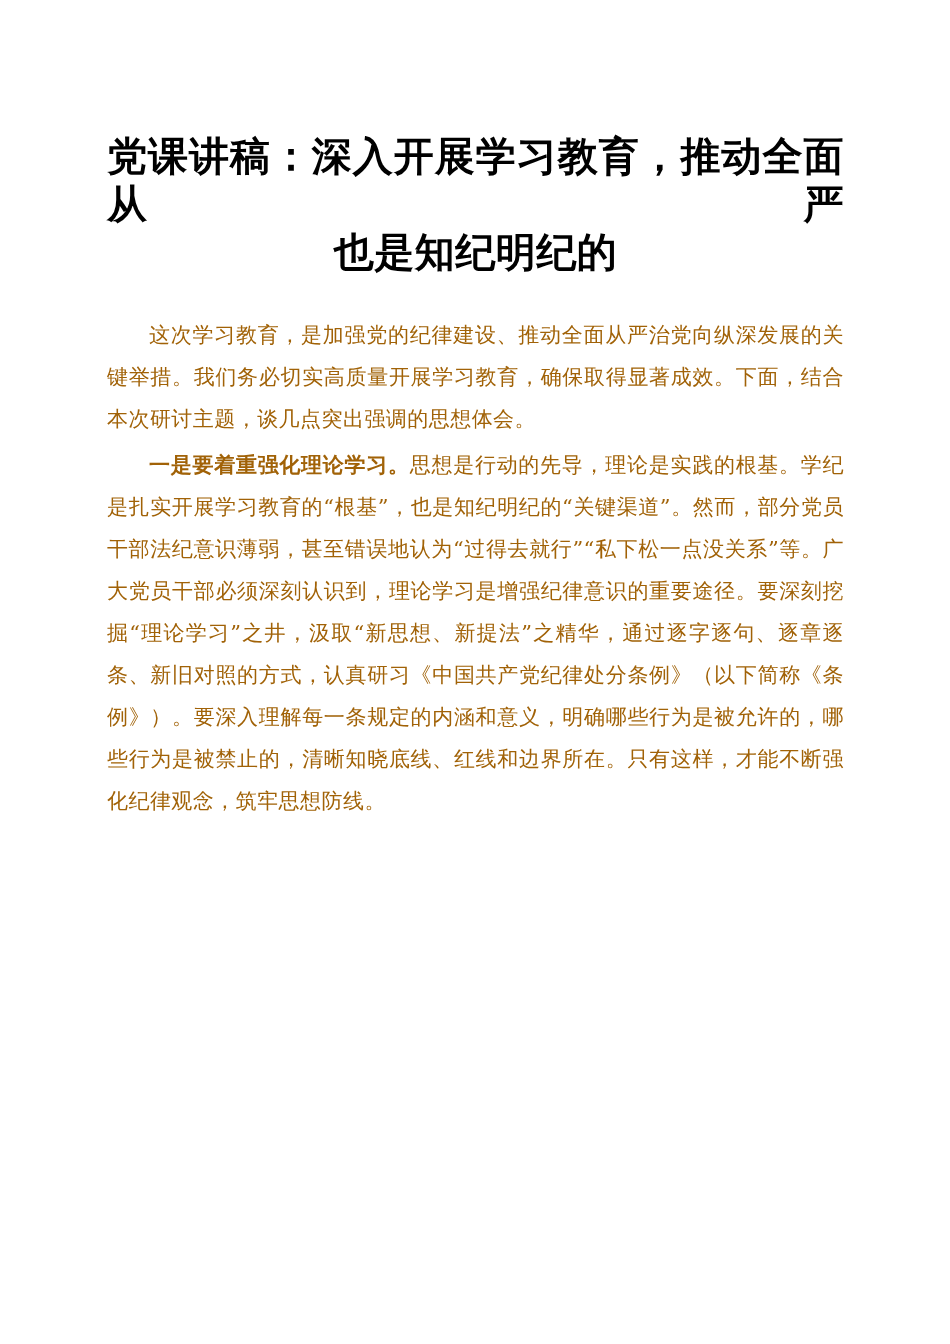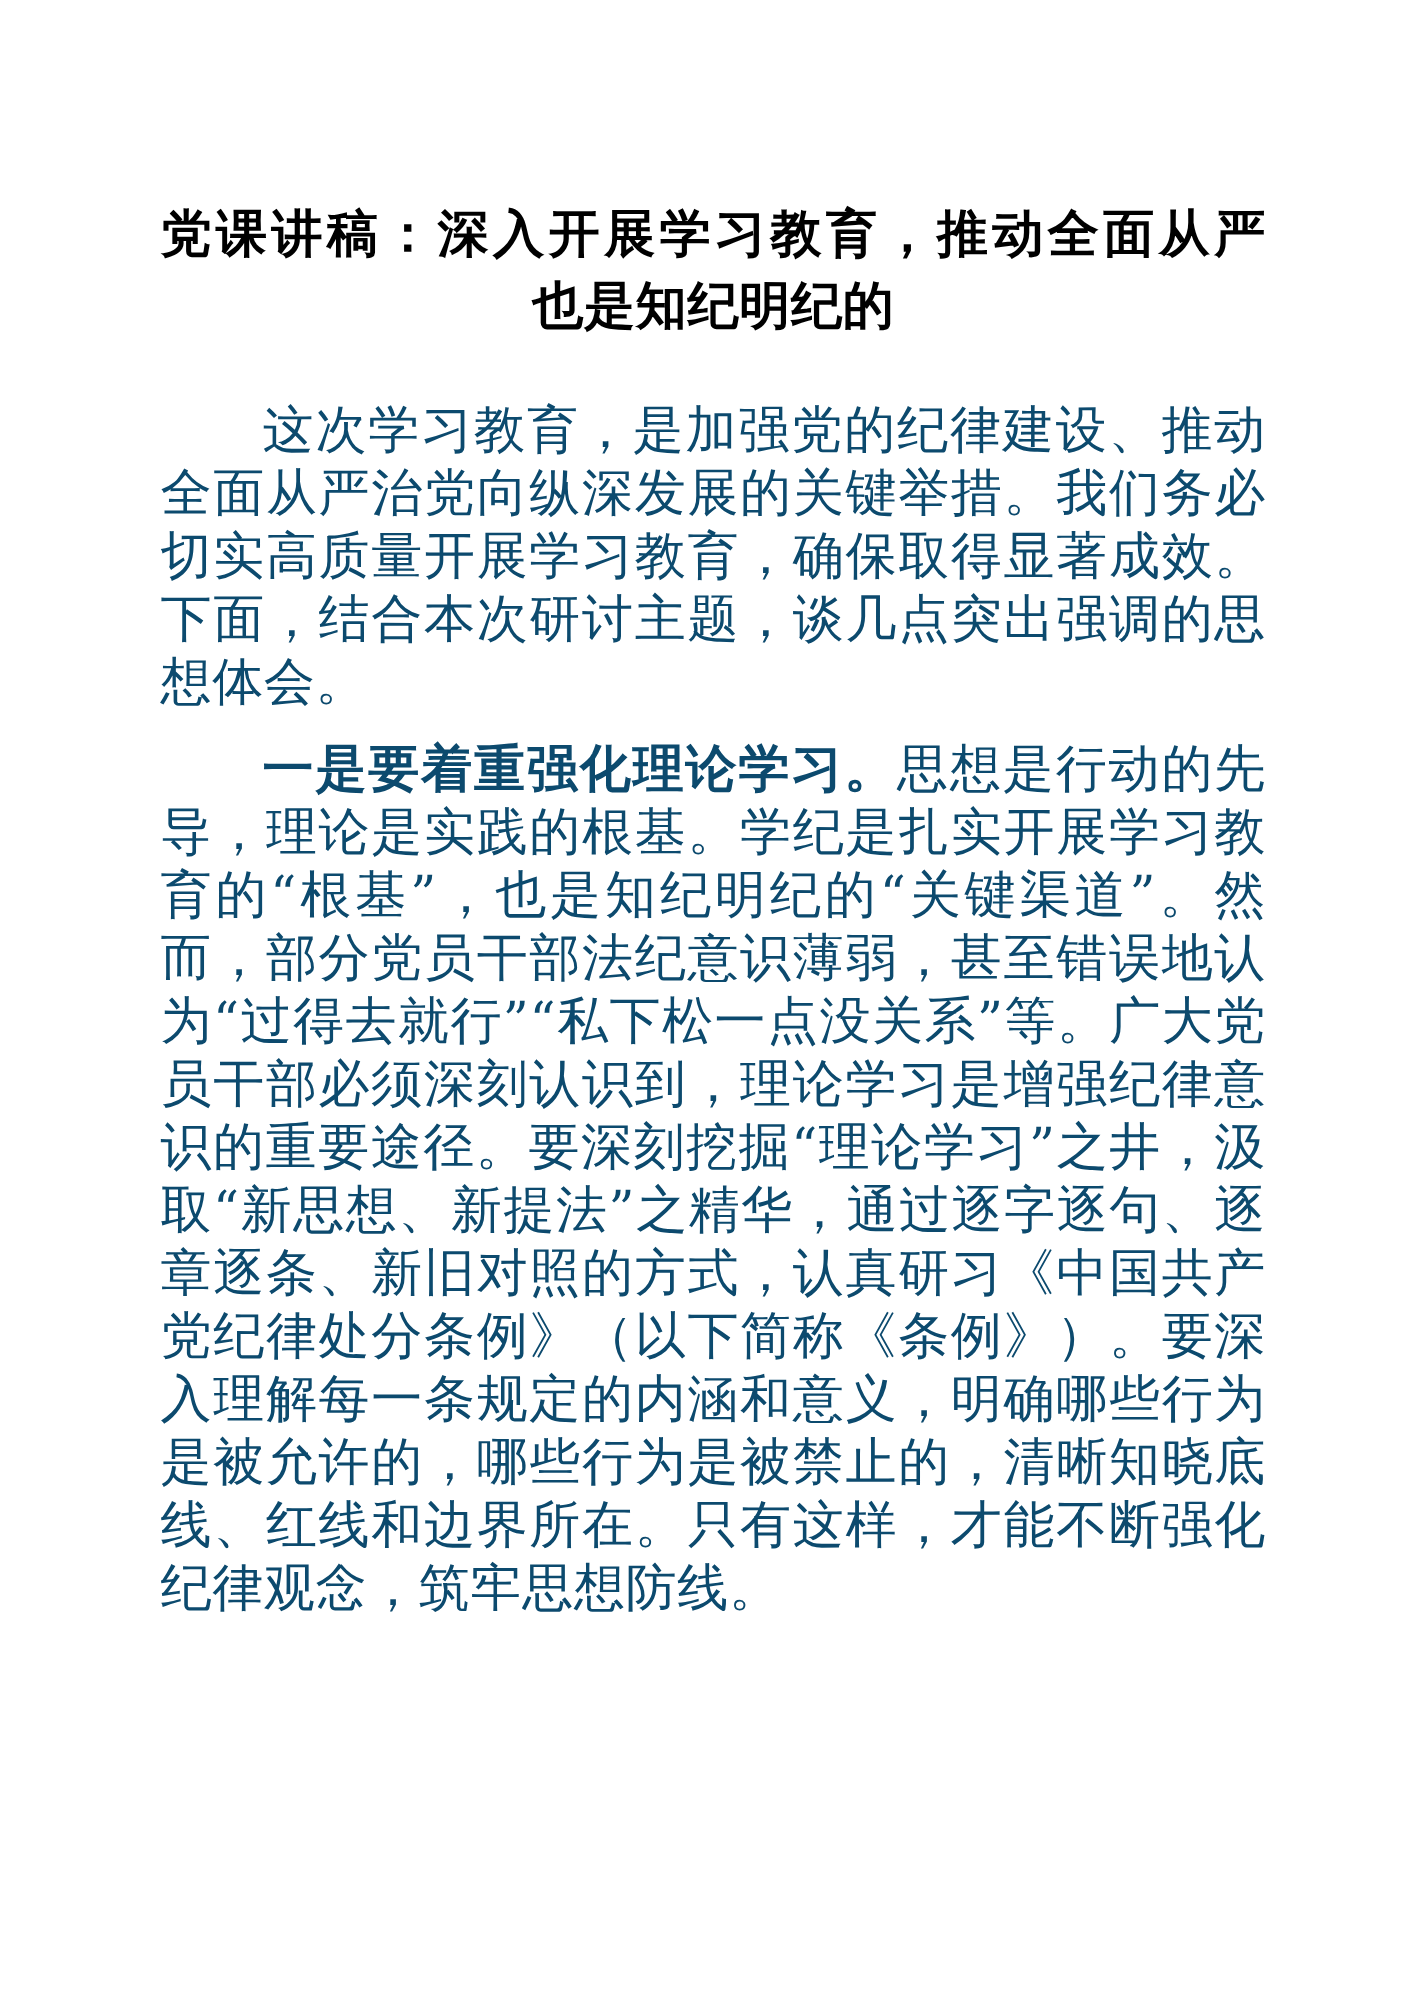--- a/index.html
+++ b/index.html
@@ -29,21 +29,21 @@
     top: 0;
     width: 737px;
   }
 
   
   .doc-title {
     margin: 0;
     padding-top: 132px;
     font-family: "DejaVu Serif", "Liberation Serif", serif;
     font-weight: 700;
-    font-size: 34px;
+    font-size: 40px;
     line-height: 48px;
     text-align: center;
     letter-spacing: 0.5px;
     color: #000000;
     word-break: break-all;
   }
   .doc-title .title-line {
     display: block;
   }
   .doc-title .title-line-1 {
@@ -55,33 +55,33 @@
   }
 
   
   .body-block {
     margin-top: 38px;
   }
 
   p.para {
     margin: 0;
     font-family: "DejaVu Serif", "Liberation Serif", serif;
-    font-size: 34px;
+    font-size: 21px;
     line-height: 42px;
-    color: #0c4a6e;
+    color: #a16207;
     text-align: justify;
     text-align-last: left;
     text-indent: 2em;
     word-break: break-all;
     letter-spacing: 0.45px;
     -webkit-font-smoothing: antialiased;
   }
 
   p.para + p.para {
-    margin-top: 16px;
+    margin-top: 4px;
   }
 
   .lead-bold {
     font-weight: 700;
   }
 </style>
 </head>
 <body>
 
 <div class="page">

